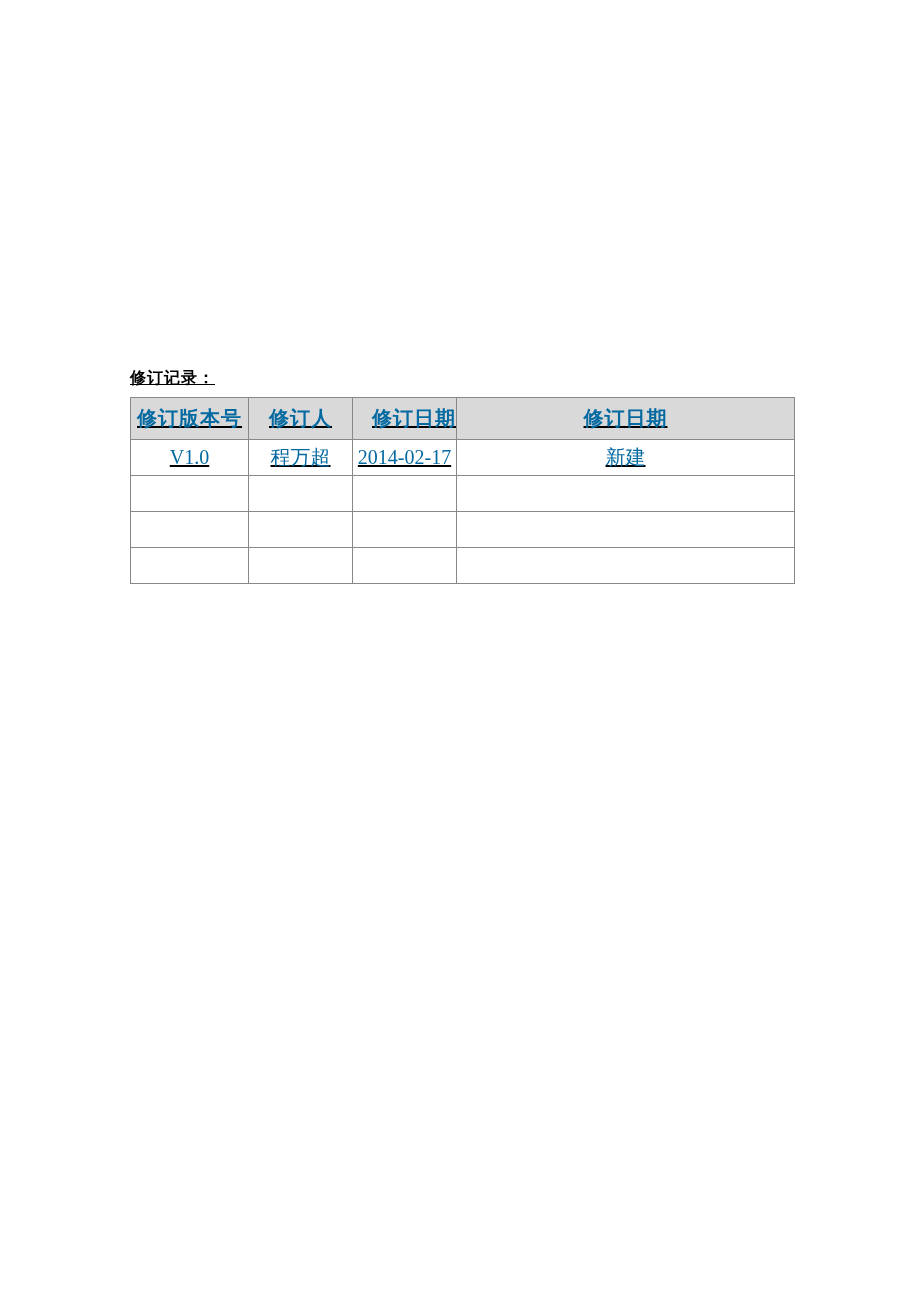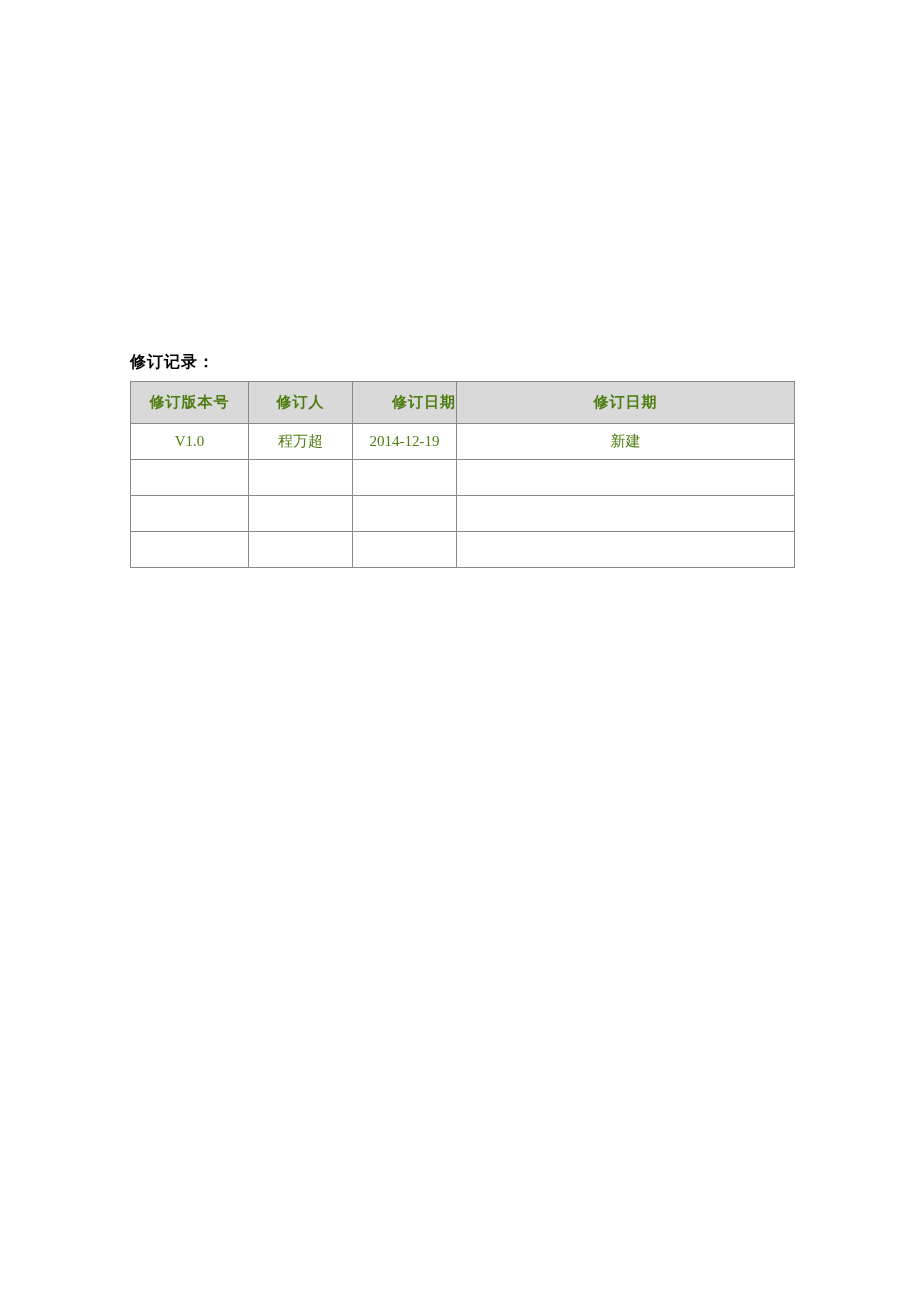--- a/index.html
+++ b/index.html
@@ -9,42 +9,43 @@
     }
     body {
       width: 920px;
       height: 1302px;
       background: #ffffff;
       font-family: "SimSun", "宋体", serif;
       position: relative;
     }
     .content {
       position: absolute;
-      top: 352px;
+      top: 368px;
       left: 130px;
       width: 664px;
+      text-decoration: underline;
     }
     .section-title {
       font-size: 16px;
       font-weight: bold;
       color: #000;
       margin-bottom: 8px;
       letter-spacing: 1px;
     }
     table {
       border-collapse: collapse;
       width: 100%;
       table-layout: fixed;
     }
     th, td {
       border: 1px solid #888;
       text-align: center;
       vertical-align: middle;
-      font-size: 15px;
-      color: #4d7c0f;
+      font-size: 20px;
+      color: #0369a1;
     }
     th {
       background: #d9d9d9;
       font-weight: bold;
       height: 42px;
       letter-spacing: 1px;
     }
     td {
       height: 36px;
       background: #ffffff;
@@ -65,21 +66,21 @@
         <th class="col-version">修订版本号</th>
         <th class="col-person">修订人</th>
         <th class="col-date">修订日期</th>
         <th class="col-desc">修订日期</th>
       </tr>
     </thead>
     <tbody>
       <tr>
         <td>V1.0</td>
         <td>程万超</td>
-        <td>2014-12-19</td>
+        <td>2014-02-17</td>
         <td>新建</td>
       </tr>
       <tr>
         <td></td>
         <td></td>
         <td></td>
         <td></td>
       </tr>
       <tr>
         <td></td>

